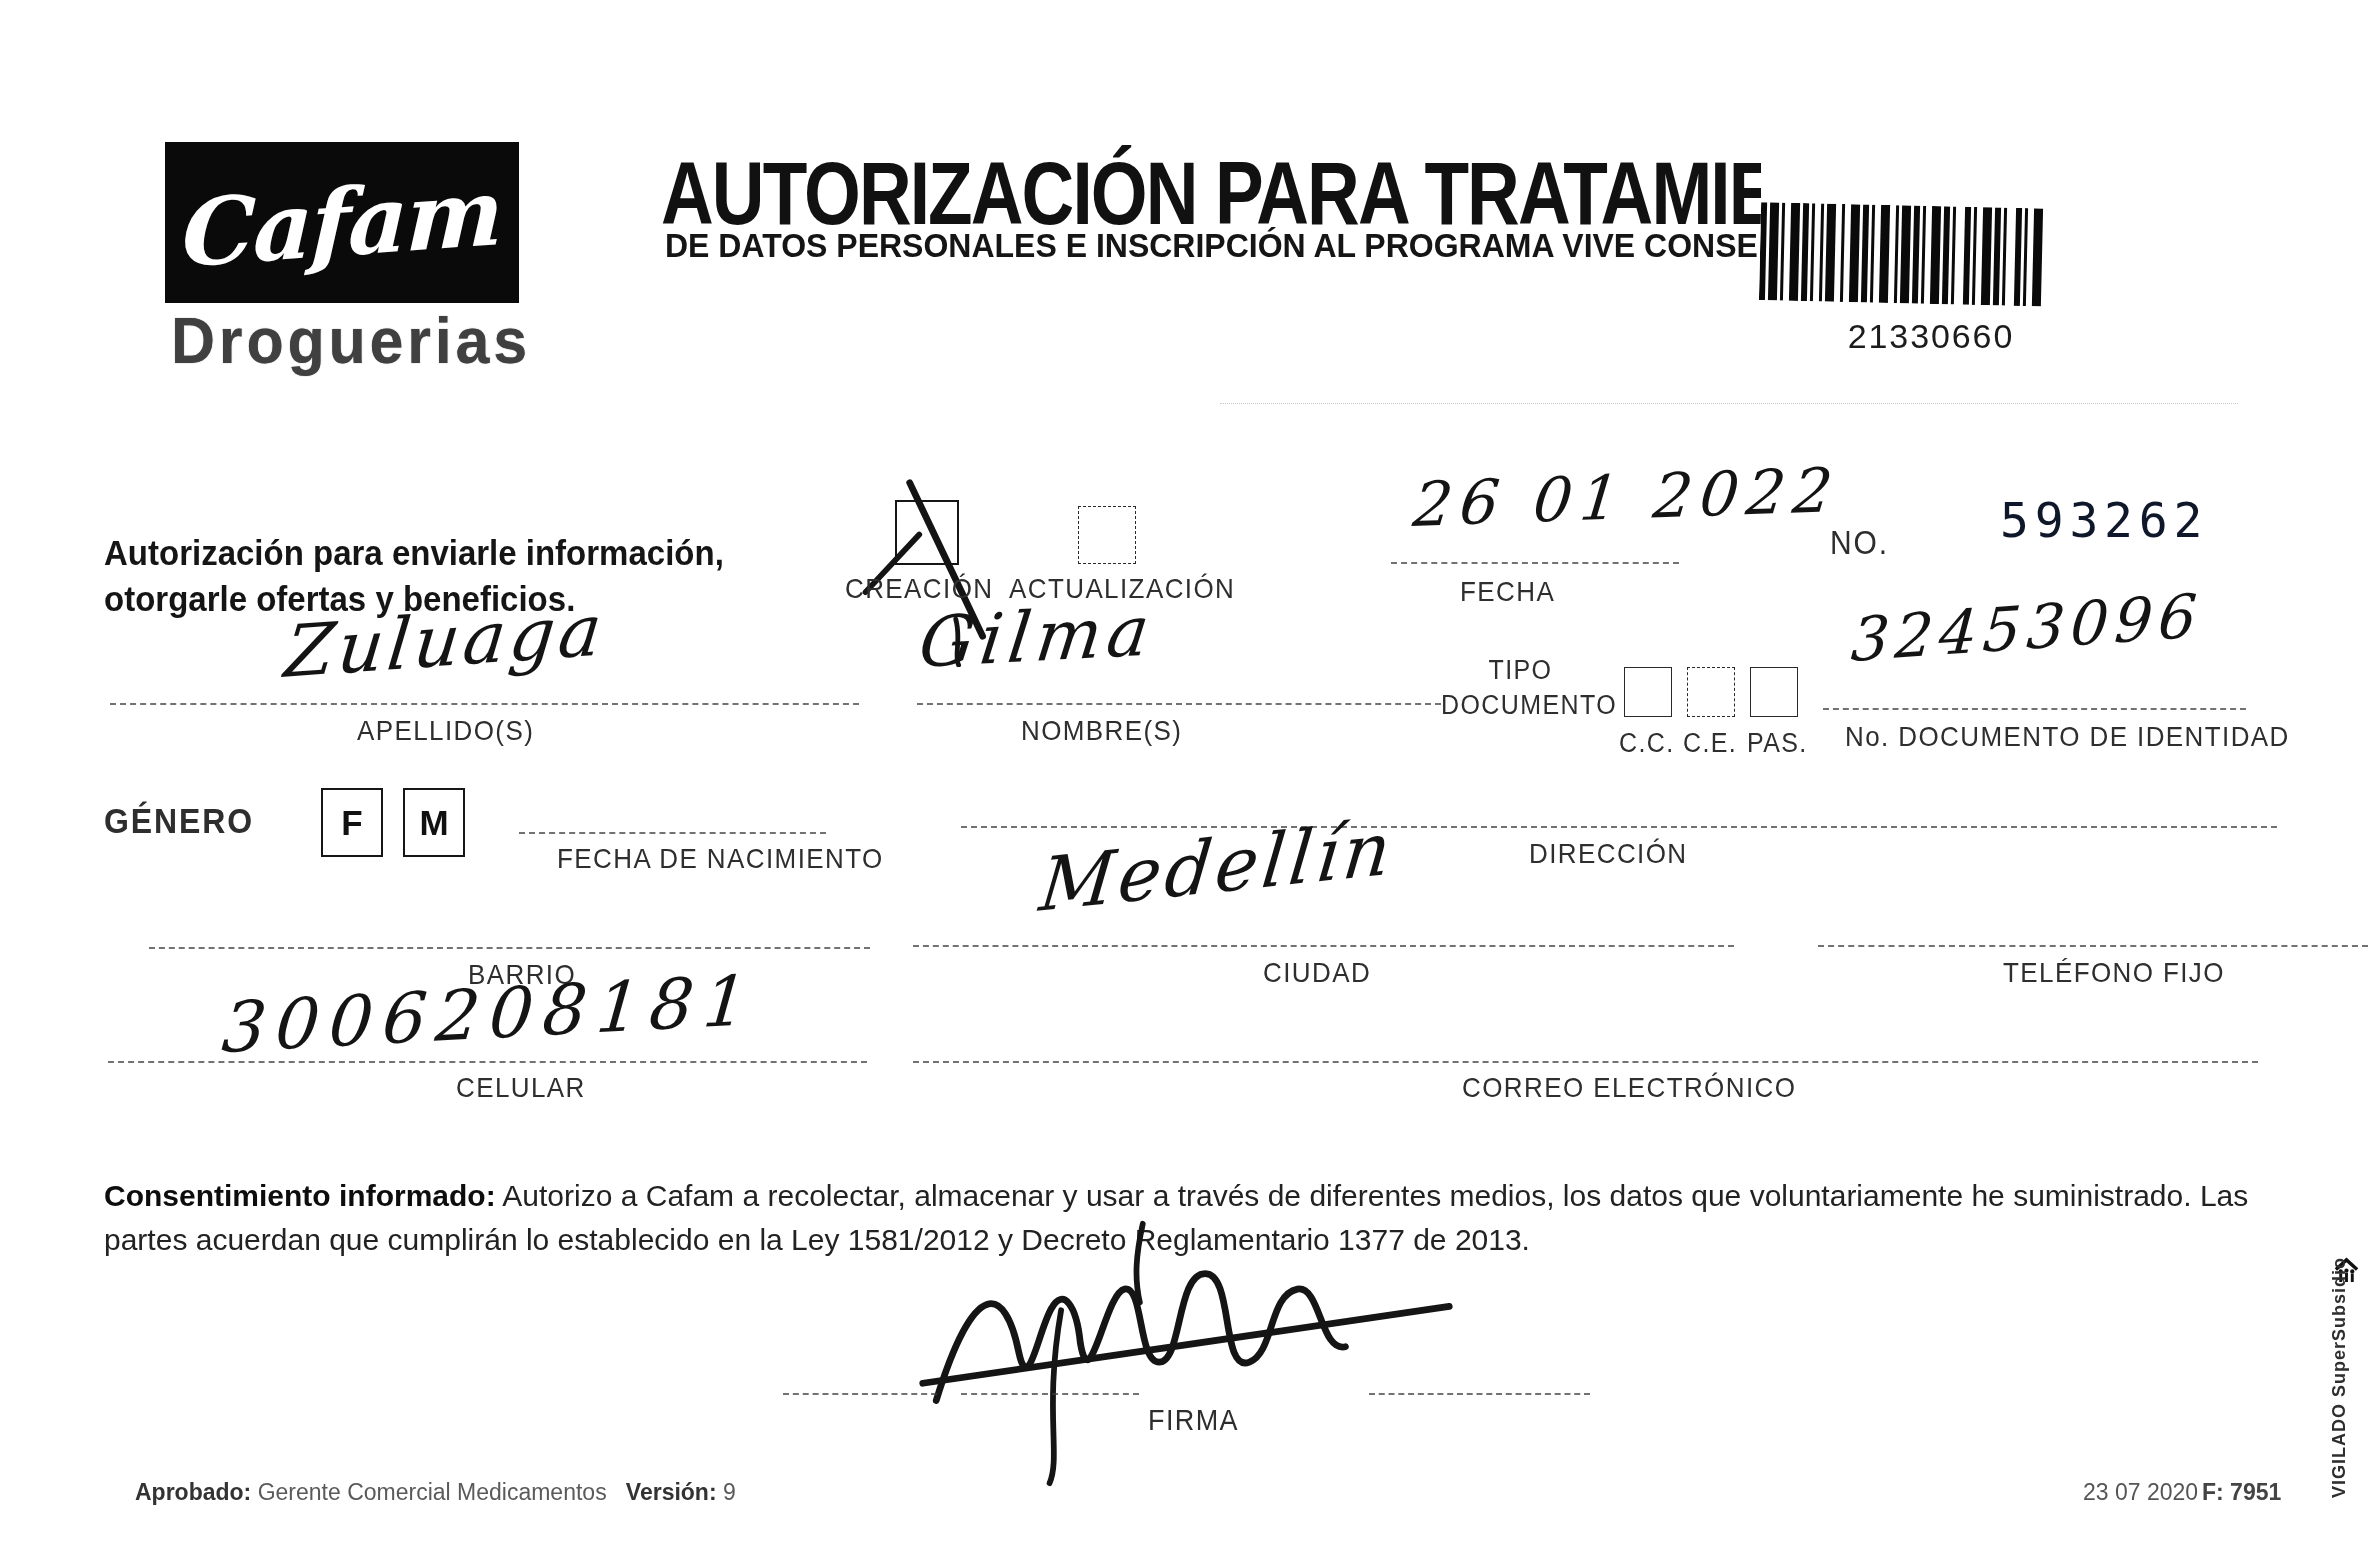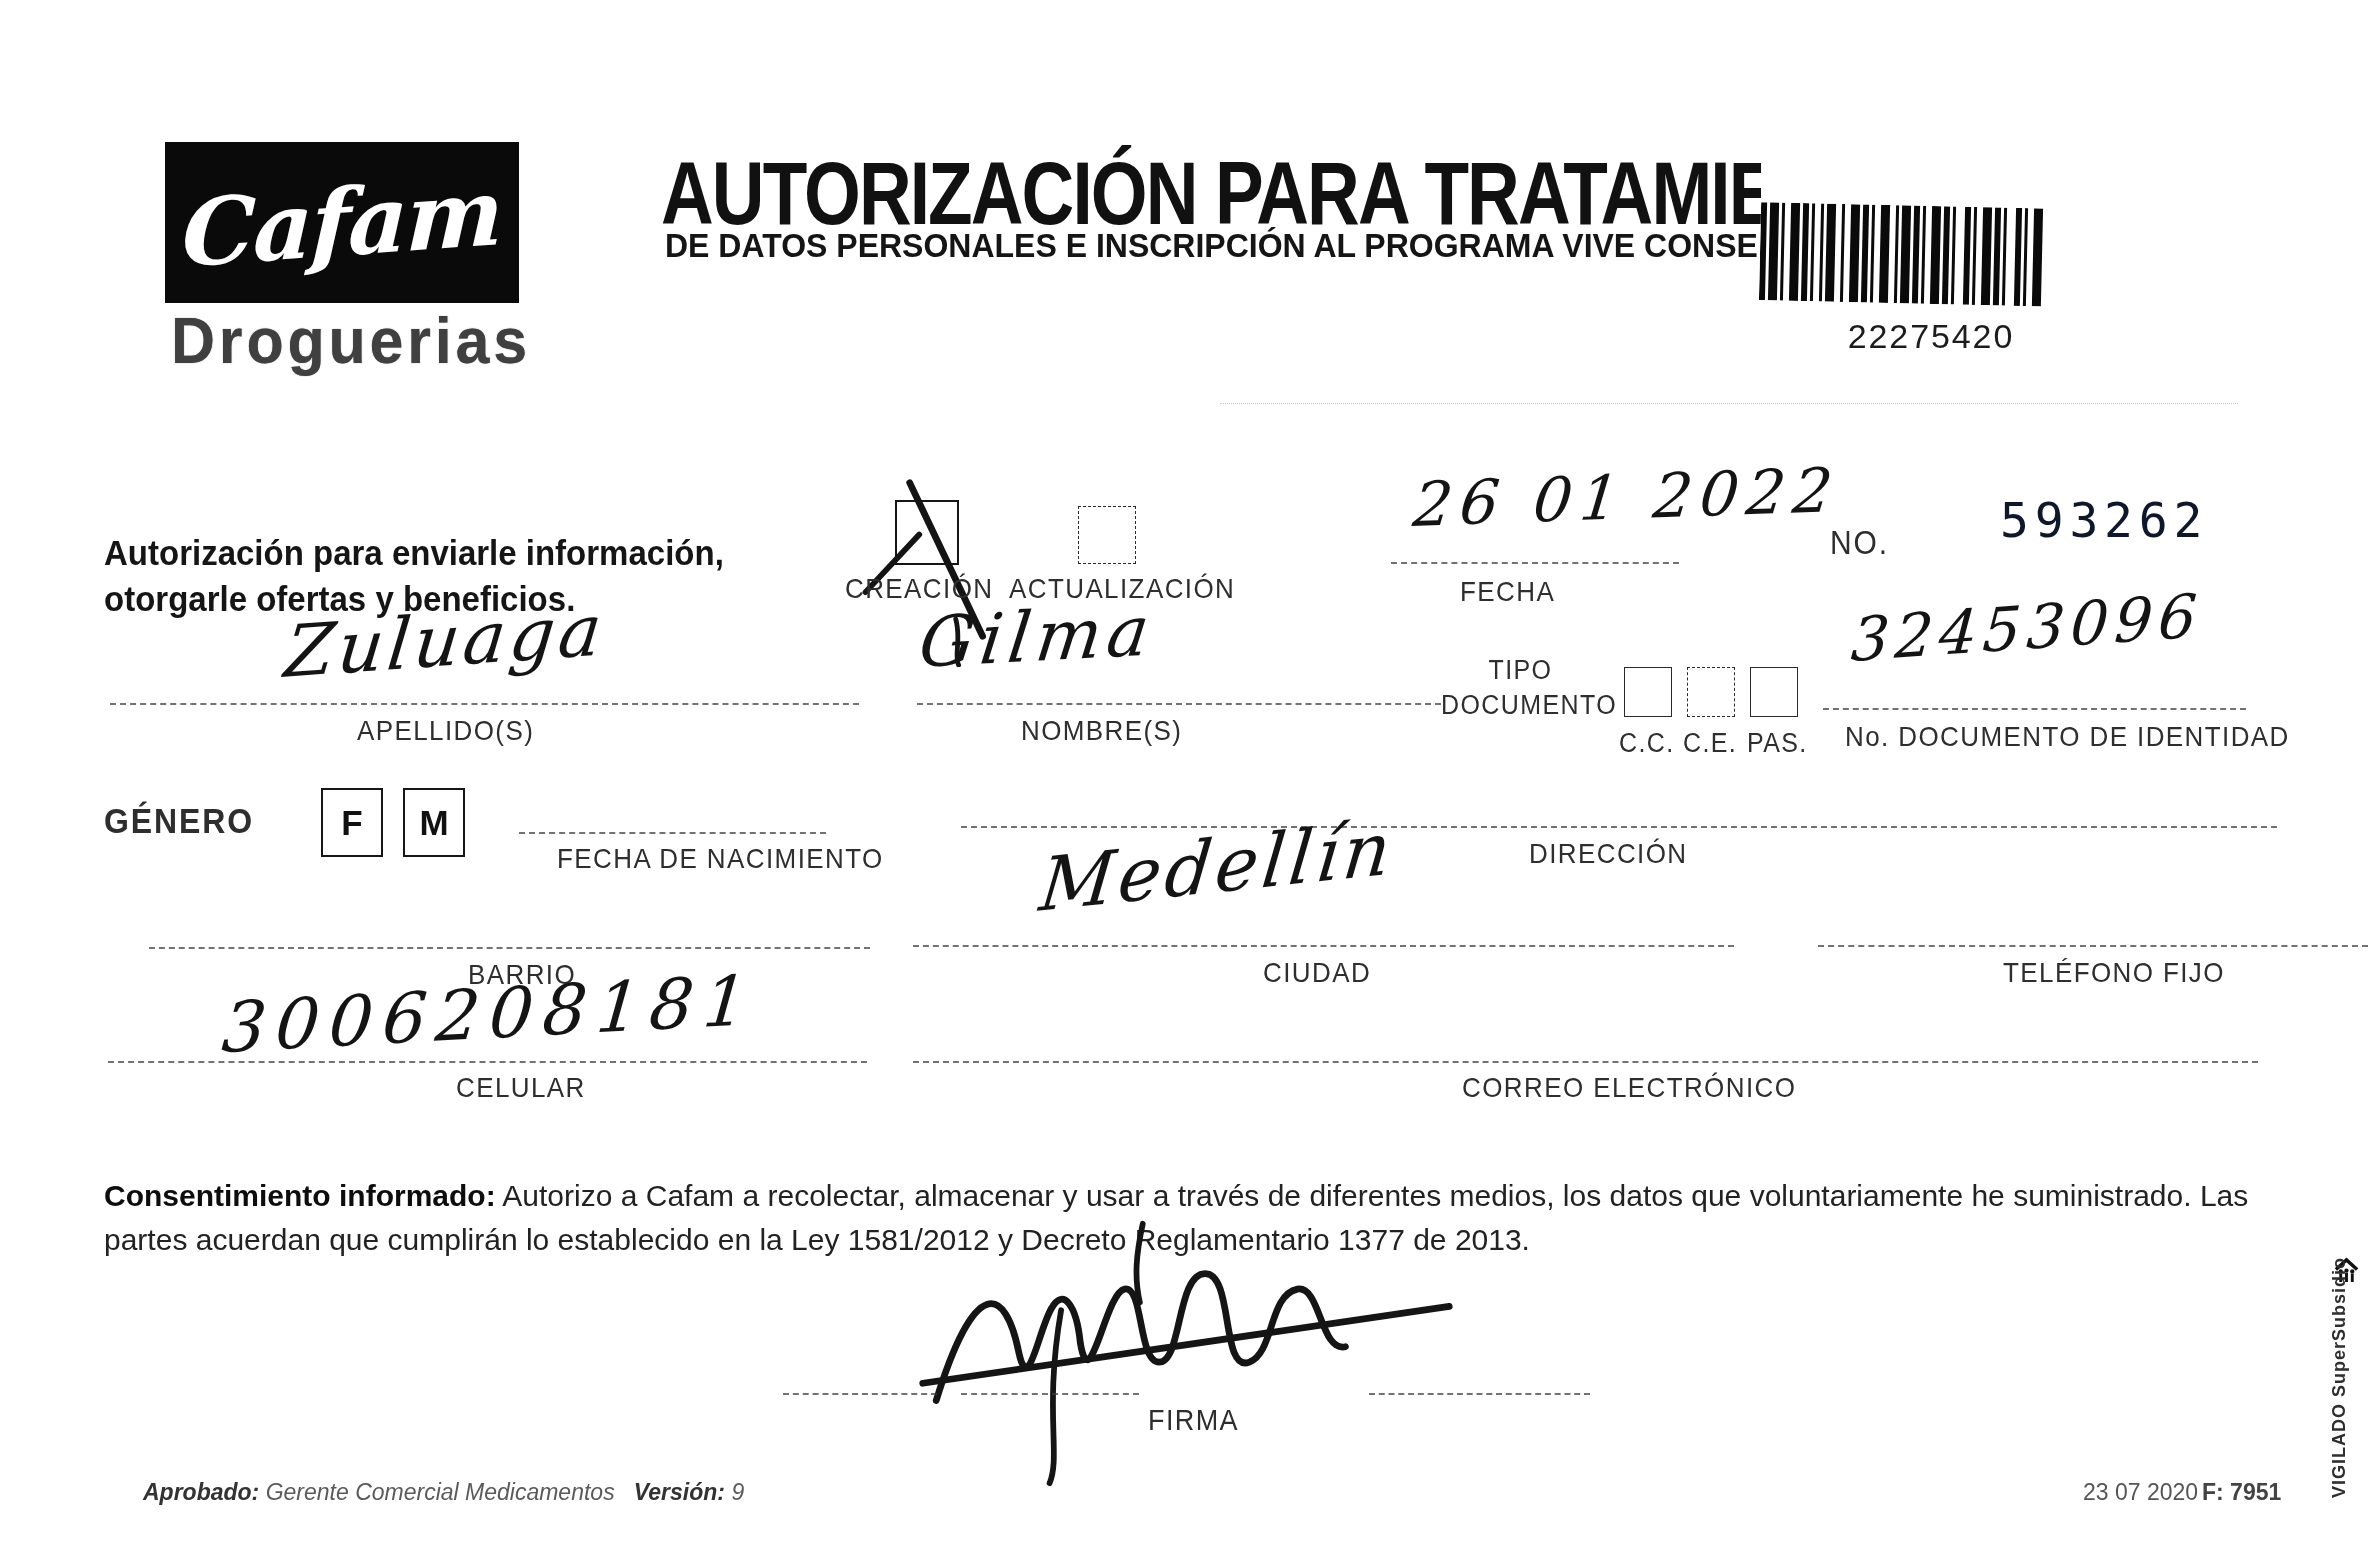--- a/index.html
+++ b/index.html
@@ -138,21 +138,21 @@
       <div style="width: 3px; flex: 0 0 auto; background: transparent;"></div>
       <div style="width: 3px; flex: 0 0 auto; background: rgb(10, 10, 10);"></div>
       <div style="width: 9px; flex: 0 0 auto; background: transparent;"></div>
       <div style="width: 6px; flex: 0 0 auto; background: rgb(10, 10, 10);"></div>
       <div style="width: 3px; flex: 0 0 auto; background: transparent;"></div>
       <div style="width: 3px; flex: 0 0 auto; background: rgb(10, 10, 10);"></div>
       <div style="width: 6px; flex: 0 0 auto; background: transparent;"></div>
       <div style="width: 9px; flex: 0 0 auto; background: rgb(10, 10, 10);"></div>
       <div style="width: 3px; flex: 0 0 auto; background: transparent;"></div>
     </div>
-  <div class="abs" style="left:1760px;top:317px;width:342px;text-align:center;font-size:34px;color:#1c1c1c;letter-spacing:1.9px;">22275420</div>
+  <div class="abs" style="left:1760px;top:317px;width:342px;text-align:center;font-size:34px;color:#1c1c1c;letter-spacing:1.9px;">21330660</div>
 
   <div class="abs dotline" style="left:1220px;top:403px;width:1018px;"></div>
 
   <div class="abs intro" style="left:104px;top:530px;">
     <div>Autorización para enviarle información,</div>
     <div>otorgarle ofertas y beneficios.</div>
   </div>
 
   <div class="abs box" style="left:895px;top:500px;width:60px;height:61px;"></div>
   <svg class="abs" style="left:850px;top:475px;" width="175" height="192" viewBox="0 0 182 200">
@@ -231,21 +231,21 @@
     <path d="M235,6 C228,38 226,62 232,88" stroke="#151515" stroke-width="6" fill="none" stroke-linecap="round"></path>
     <path d="M20,190 C60,60 92,70 106,140 C116,186 126,118 140,94 C152,72 166,90 170,130 C180,190 196,78 216,74 C236,70 230,150 252,150 C276,150 270,58 300,58 C330,58 316,162 346,150 C372,140 366,80 396,74 C420,70 420,140 446,134" stroke="#151515" stroke-width="7" fill="none" stroke-linecap="round"></path>
     <path d="M6,172 L554,92" stroke="#151515" stroke-width="7" fill="none" stroke-linecap="round"></path>
     <path d="M150,96 C132,200 150,248 138,276" stroke="#151515" stroke-width="6" fill="none" stroke-linecap="round"></path>
   </svg>
   <div class="abs line" style="left:783px;top:1393px;width:154px;"></div>
   <div class="abs line" style="left:961px;top:1393px;width:178px;"></div>
   <div class="abs line" style="left:1369px;top:1393px;width:221px;"></div>
   <div class="abs label" style="left:1148px;top:1405px;font-size:27px;">FIRMA</div>
 
-  <div class="abs footer-small" style="left:143px;top:1479px;font-style:italic;">
+  <div class="abs footer-small" style="left:135px;top:1479px;">
     <b>Aprobado:</b>
     <span style="color:#5a5a5a;">Gerente Comercial Medicamentos</span>
     &nbsp;&nbsp;<b>Versión:</b>
     <span style="color:#5a5a5a;">9</span>
   </div>
   <div class="abs footer-small" style="left:2083px;top:1479px;color:#555;text-align:center;">23 07 2020</div>
   <div class="abs footer-small" style="left:2202px;top:1479px;font-weight:bold;color:#444;">F: 7951</div>
 
   <svg class="abs" style="left:2333px;top:1257px;" width="27" height="27" viewBox="0 0 28 28">
     <path d="M3,13 L14,3 L25,13" stroke="#111" stroke-width="3.5" fill="none"></path>

